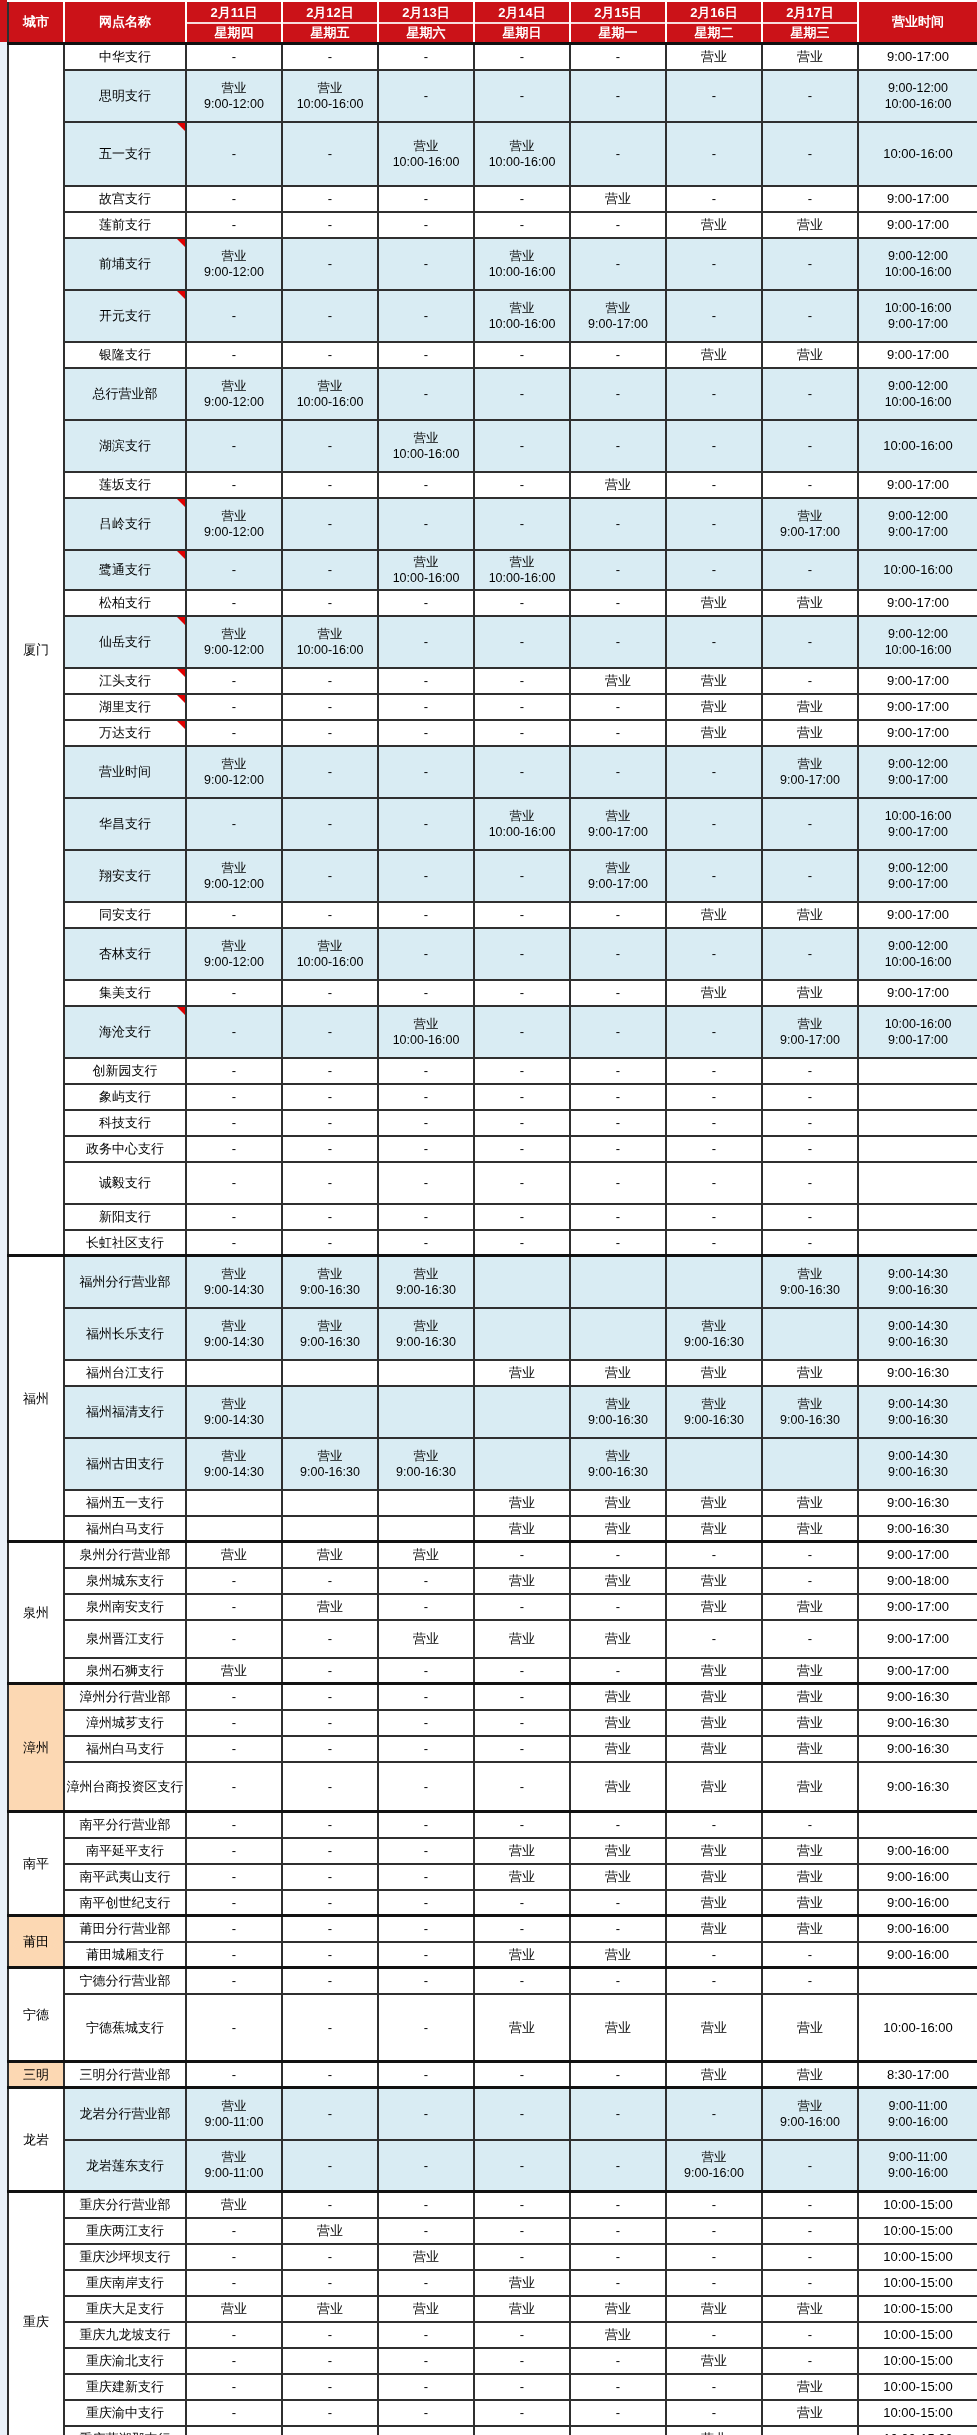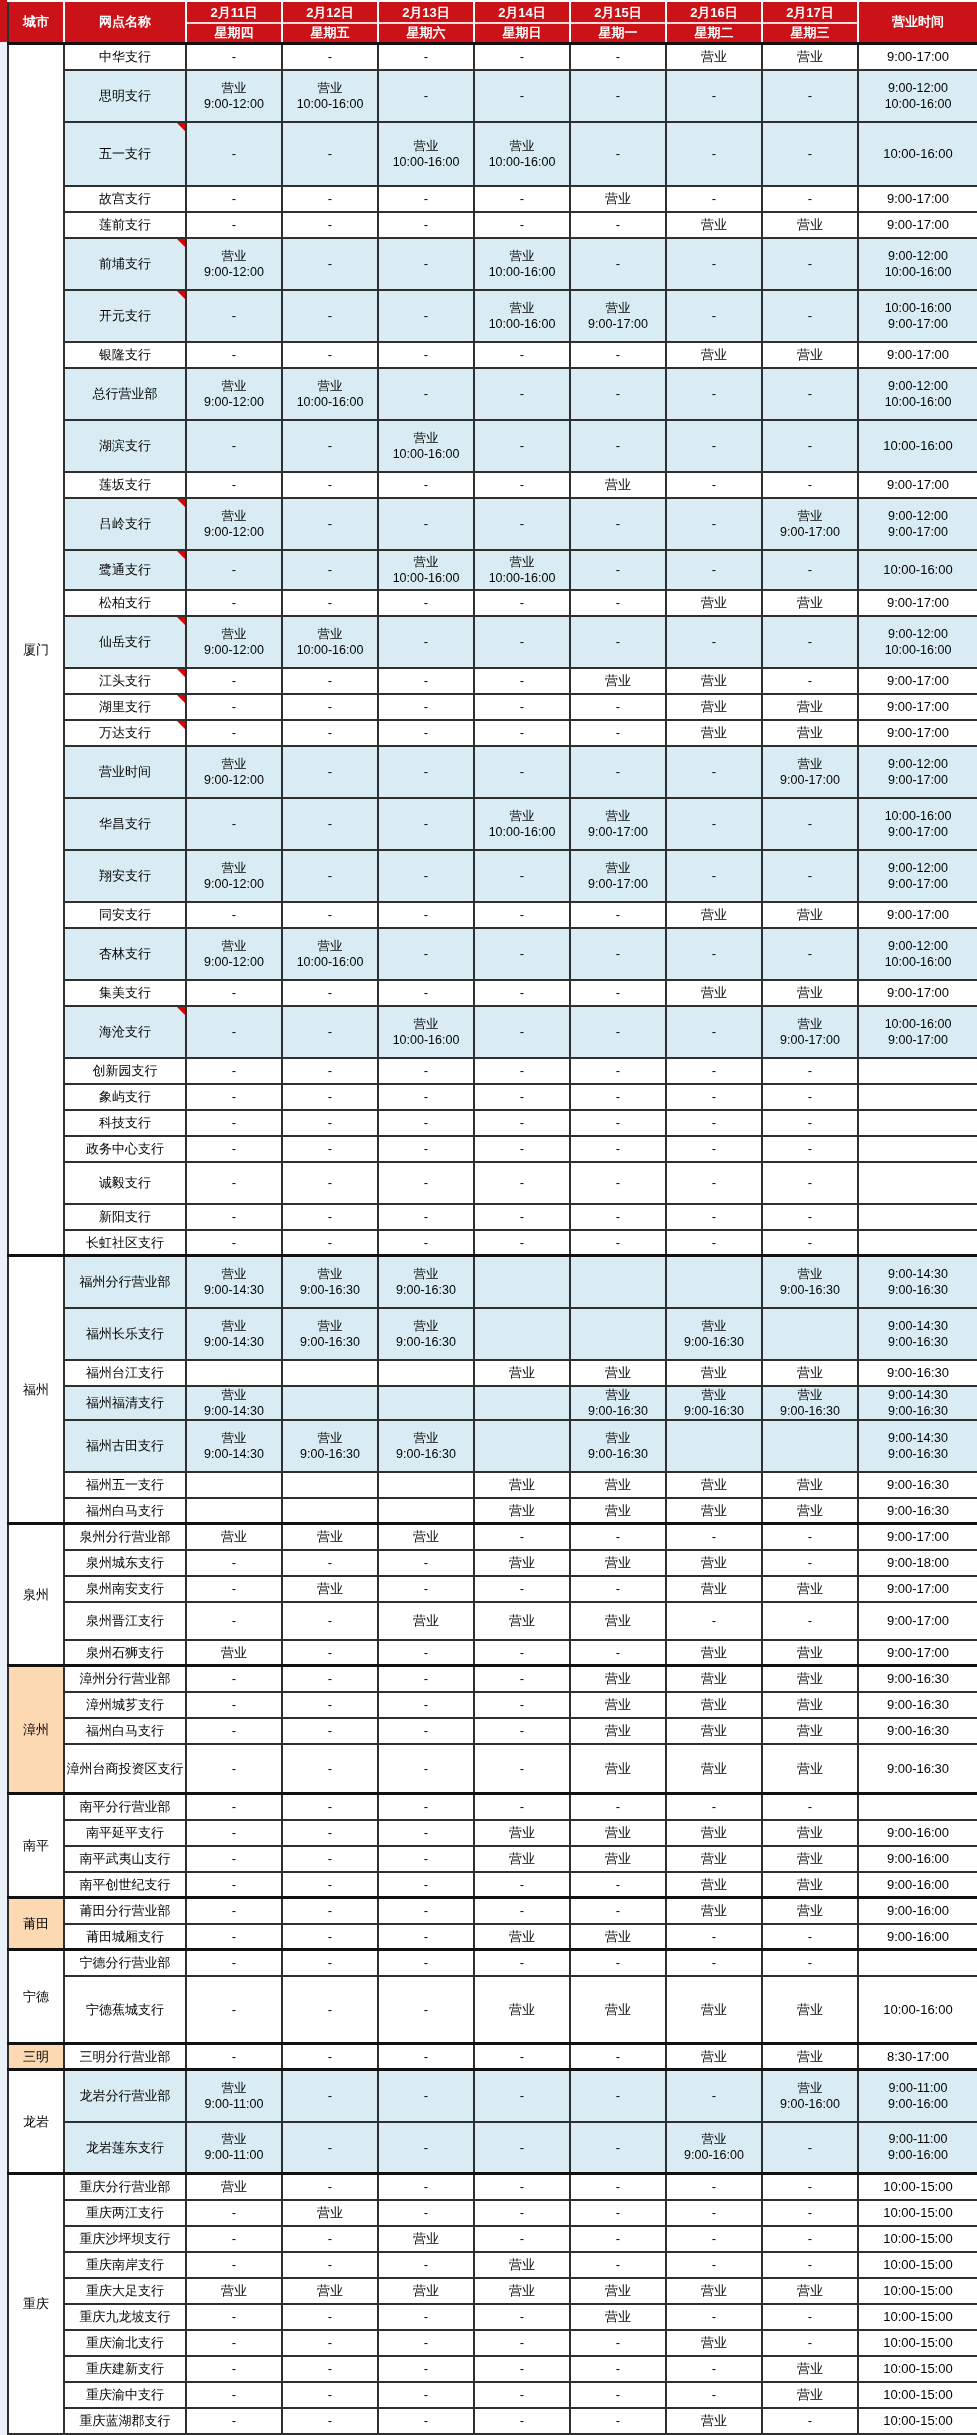--- a/index.html
+++ b/index.html
@@ -619,21 +619,21 @@
           <td class="name">福州台江支行</td>
           <td></td>
           <td></td>
           <td></td>
           <td>营业</td>
           <td>营业</td>
           <td>营业</td>
           <td>营业</td>
           <td class="hours">9:00-16:30</td>
         </tr>
-        <tr class="blue" style="height: 34px;">
+        <tr class="blue" style="height: 52px;">
           <td class="name">福州福清支行</td>
           <td class="two">
             <span class="l1">营业</span>
             <span class="l2">9:00-14:30</span>
           </td>
           <td></td>
           <td></td>
           <td></td>
           <td class="two">
             <span class="l1">营业</span>

